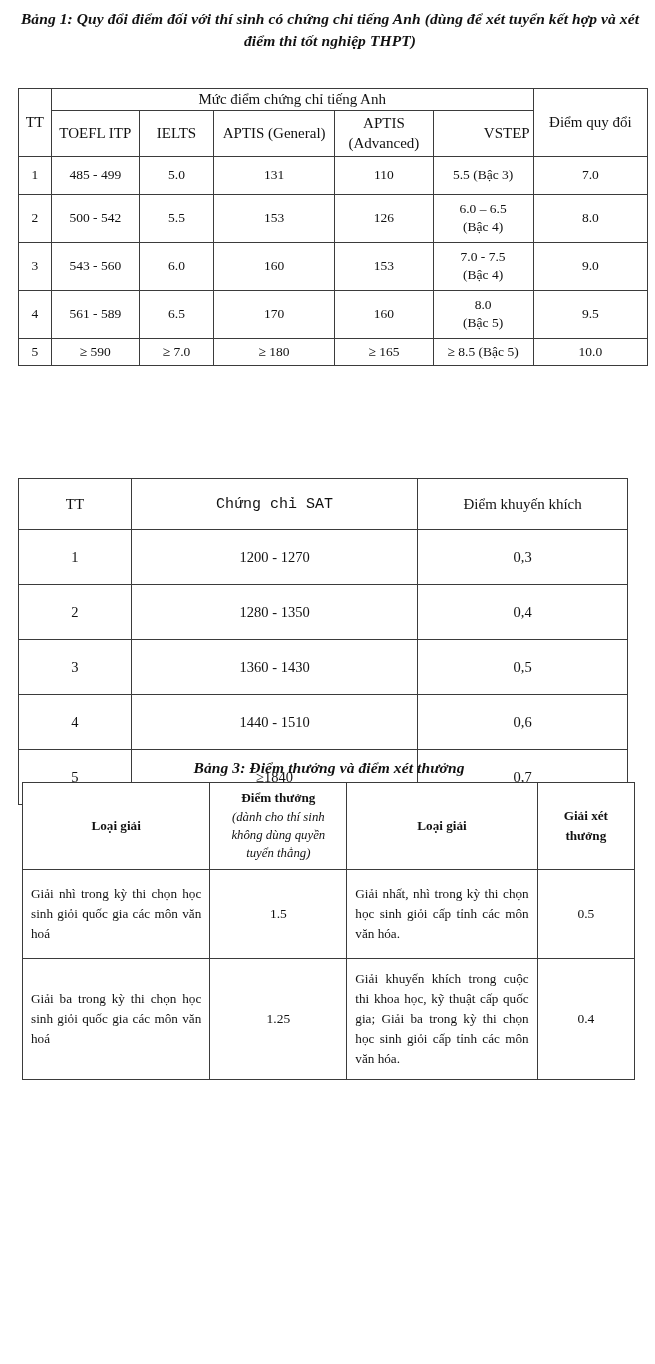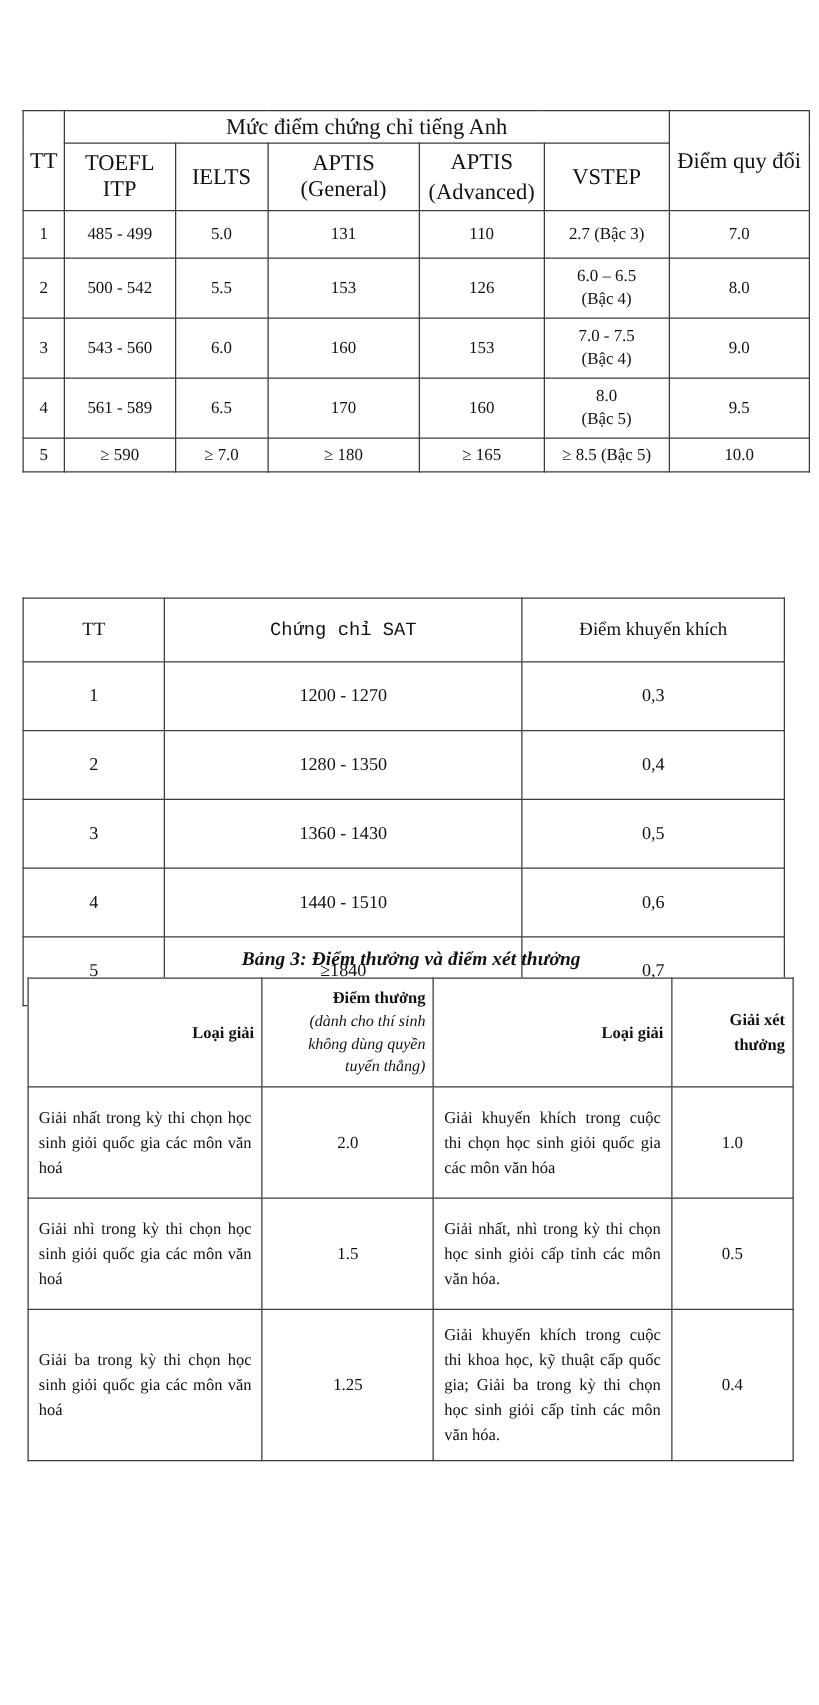--- a/index.html
+++ b/index.html
@@ -70,29 +70,29 @@
   
   #table1 {
     left: 18px;
     top: 88px;
     width: 630px;
   }
   #table1 td {
     font-size: 13.5px;
   }
   #table1 .hdr {
-    font-size: 18px;
+    font-size: 15px;
     margin-top: 48px;
   }
   #table1 .tt-col { width: 27px; }
   #table1 .c-toefl { width: 88px; }
   #table1 .c-ielts { width: 72px; }
   #table1 .c-apgen { width: 125px; }
   #table1 .c-apadv { width: 95px; }
-  #table1 .c-vstep { width: 102px; }
+  #table1 .c-vstep { width: 102px; text-align: right; }
   #table1 .c-quydoi { width: 121px; }
   #table1 .r-data td { height: 33px; }
   #table1 .r-data-tall td { height: 43px; }
   #table1 .r-last td { height: 22px; }
   .two-line { line-height: 1.35; }
 
   
   #table2 {
     left: 18px;
     top: 478px;
@@ -110,21 +110,20 @@
   
   #table3 {
     left: 22px;
     top: 782px;
     width: 613px;
   }
   #table3 td {
     font-size: 13.2px;
     line-height: 1.5;
     vertical-align: middle;
-    text-align: right;
   }
   #table3 .t3-c1 { width: 193px; }
   #table3 .t3-c2 { width: 135px; }
   #table3 .t3-c3 { width: 195px; }
   #table3 .t3-c4 { width: 90px; }
   #table3 thead td {
     font-weight: bold;
     height: 78px;
     padding: 4px 6px;
   }
@@ -154,20 +153,21 @@
   #table3 .r2 td { height: 76px; }
   #table3 .r3 td { height: 108px; }
   #table3 .r4 td { height: 76px; }
   #table3 .r5 td { height: 56px; }
 </style>
 </head>
 <body>
 
 <div class="page">
 
+  <div class="caption caption-1">Bảng 1: Quy đổi điểm đối với thí sinh có chứng chỉ tiếng Anh (dùng để xét tuyển kết hợp và xét điểm thi tốt nghiệp THPT)</div>
 
   <table id="table1">
     <thead>
       <tr>
         <td class="tt-col hdr" rowspan="2">TT</td>
         <td class="hdr" colspan="5">Mức điểm chứng chỉ tiếng Anh</td>
         <td class="c-quydoi hdr" rowspan="2">Điểm quy đổi</td>
       </tr>
       <tr>
         <td class="c-toefl hdr">TOEFL ITP</td>
@@ -181,21 +181,21 @@
       </tr>
     </thead>
     <tbody>
       <tr class="r-data">
         <td>1</td>
         <td>485 - 499</td>
         <td>5.0</td>
         <td>131</td>
         <td>110</td>
         <td class="two-line">
-          <span>2.7 (Bậc 3)</span>
+          <span>5.5 (Bậc 3)</span>
         </td>
         <td>7.0</td>
       </tr>
       <tr class="r-data-tall">
         <td>2</td>
         <td>500 - 542</td>
         <td>5.5</td>
         <td>153</td>
         <td>126</td>
         <td class="two-line">
@@ -286,26 +286,20 @@
         <td class="t3-c1">Loại giải</td>
         <td class="t3-c2">
           <span class="hdr-main">Điểm thưởng</span>
           <span class="hdr-sub">(dành cho thí sinh không dùng quyền tuyển thẳng)</span>
         </td>
         <td class="t3-c3">Loại giải</td>
         <td class="t3-c4">Giải xét thưởng</td>
       </tr>
     </thead>
     <tbody>
-      <tr class="r1">
-        <td class="cell-text">Giải nhất trong kỳ thi chọn học sinh giỏi quốc gia các môn văn hoá</td>
-        <td class="num">2.0</td>
-        <td class="cell-text">Giải khuyến khích trong cuộc thi chọn học sinh giỏi quốc gia các môn văn hóa</td>
-        <td class="num">1.0</td>
-      </tr>
       <tr class="r2">
         <td class="cell-text">Giải nhì trong kỳ thi chọn học sinh giỏi quốc gia các môn văn hoá</td>
         <td class="num">1.5</td>
         <td class="cell-text">Giải nhất, nhì trong kỳ thi chọn học sinh giỏi cấp tỉnh các môn văn hóa.</td>
         <td class="num">0.5</td>
       </tr>
       <tr class="r3">
         <td class="cell-text">Giải ba trong kỳ thi chọn học sinh giỏi quốc gia các môn văn hoá</td>
         <td class="num">1.25</td>
         <td class="cell-text">Giải khuyến khích trong cuộc thi khoa học, kỹ thuật cấp quốc gia; Giải ba trong kỳ thi chọn học sinh giỏi cấp tỉnh các môn văn hóa.</td>

